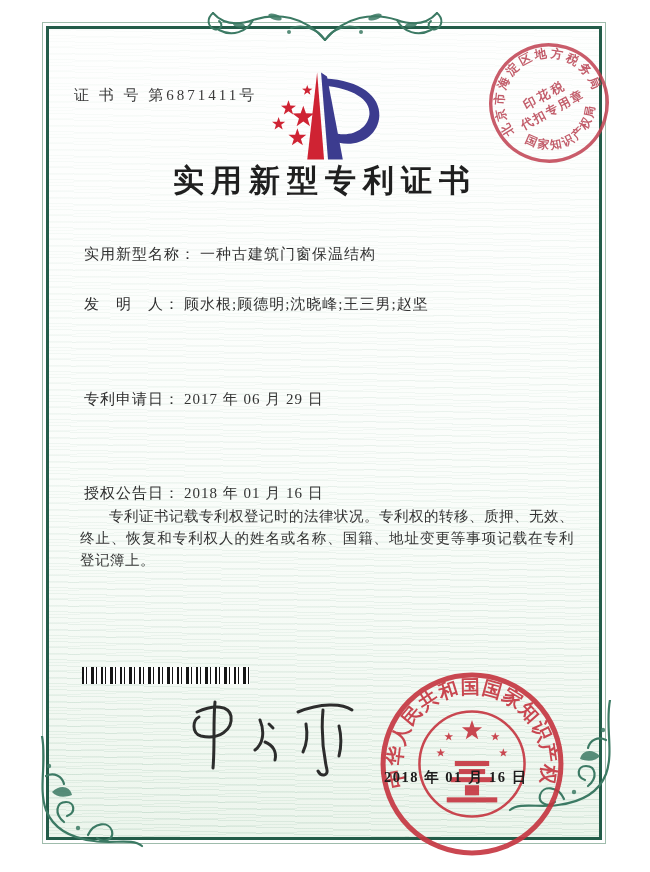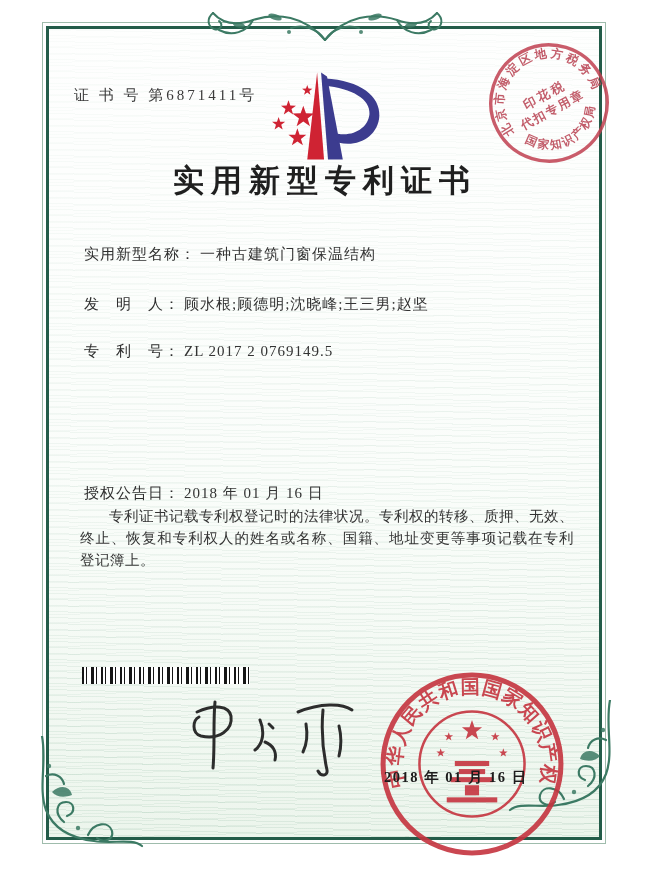--- a/index.html
+++ b/index.html
@@ -163,22 +163,22 @@
   </svg>
 
   <div class="abs title">实用新型专利证书</div>
 
   <div class="abs row" style="top:245px">
     <span class="flabel">实用新型名称：</span><span class="fvalue">一种古建筑门窗保温结构</span>
   </div>
   <div class="abs row" style="top:295px">
     <span class="flabel">发　明　人：</span><span class="fvalue">顾水根;顾德明;沈晓峰;王三男;赵坚</span>
   </div>
-  <div class="abs row" style="top:342px">
-    <span class="flabel">专　利　号：</span><span class="fvalue">ZL 2017 2 0769149.5</span>
+  <div class="abs row" style="top:390px">
+    <span class="flabel">专利申请日：</span><span class="fvalue">2017 年 06 月 29 日</span>
   </div>
   <div class="abs row" style="top:484px">
     <span class="flabel">授权公告日：</span><span class="fvalue">2018 年 01 月 16 日</span>
   </div>
 
   <div class="abs paras">
     <p>专利证书记载专利权登记时的法律状况。专利权的转移、质押、无效、终止、恢复和专利权人的姓名或名称、国籍、地址变更等事项记载在专利登记簿上。</p>
   </div>
 
   <div class="abs barcode"></div>

